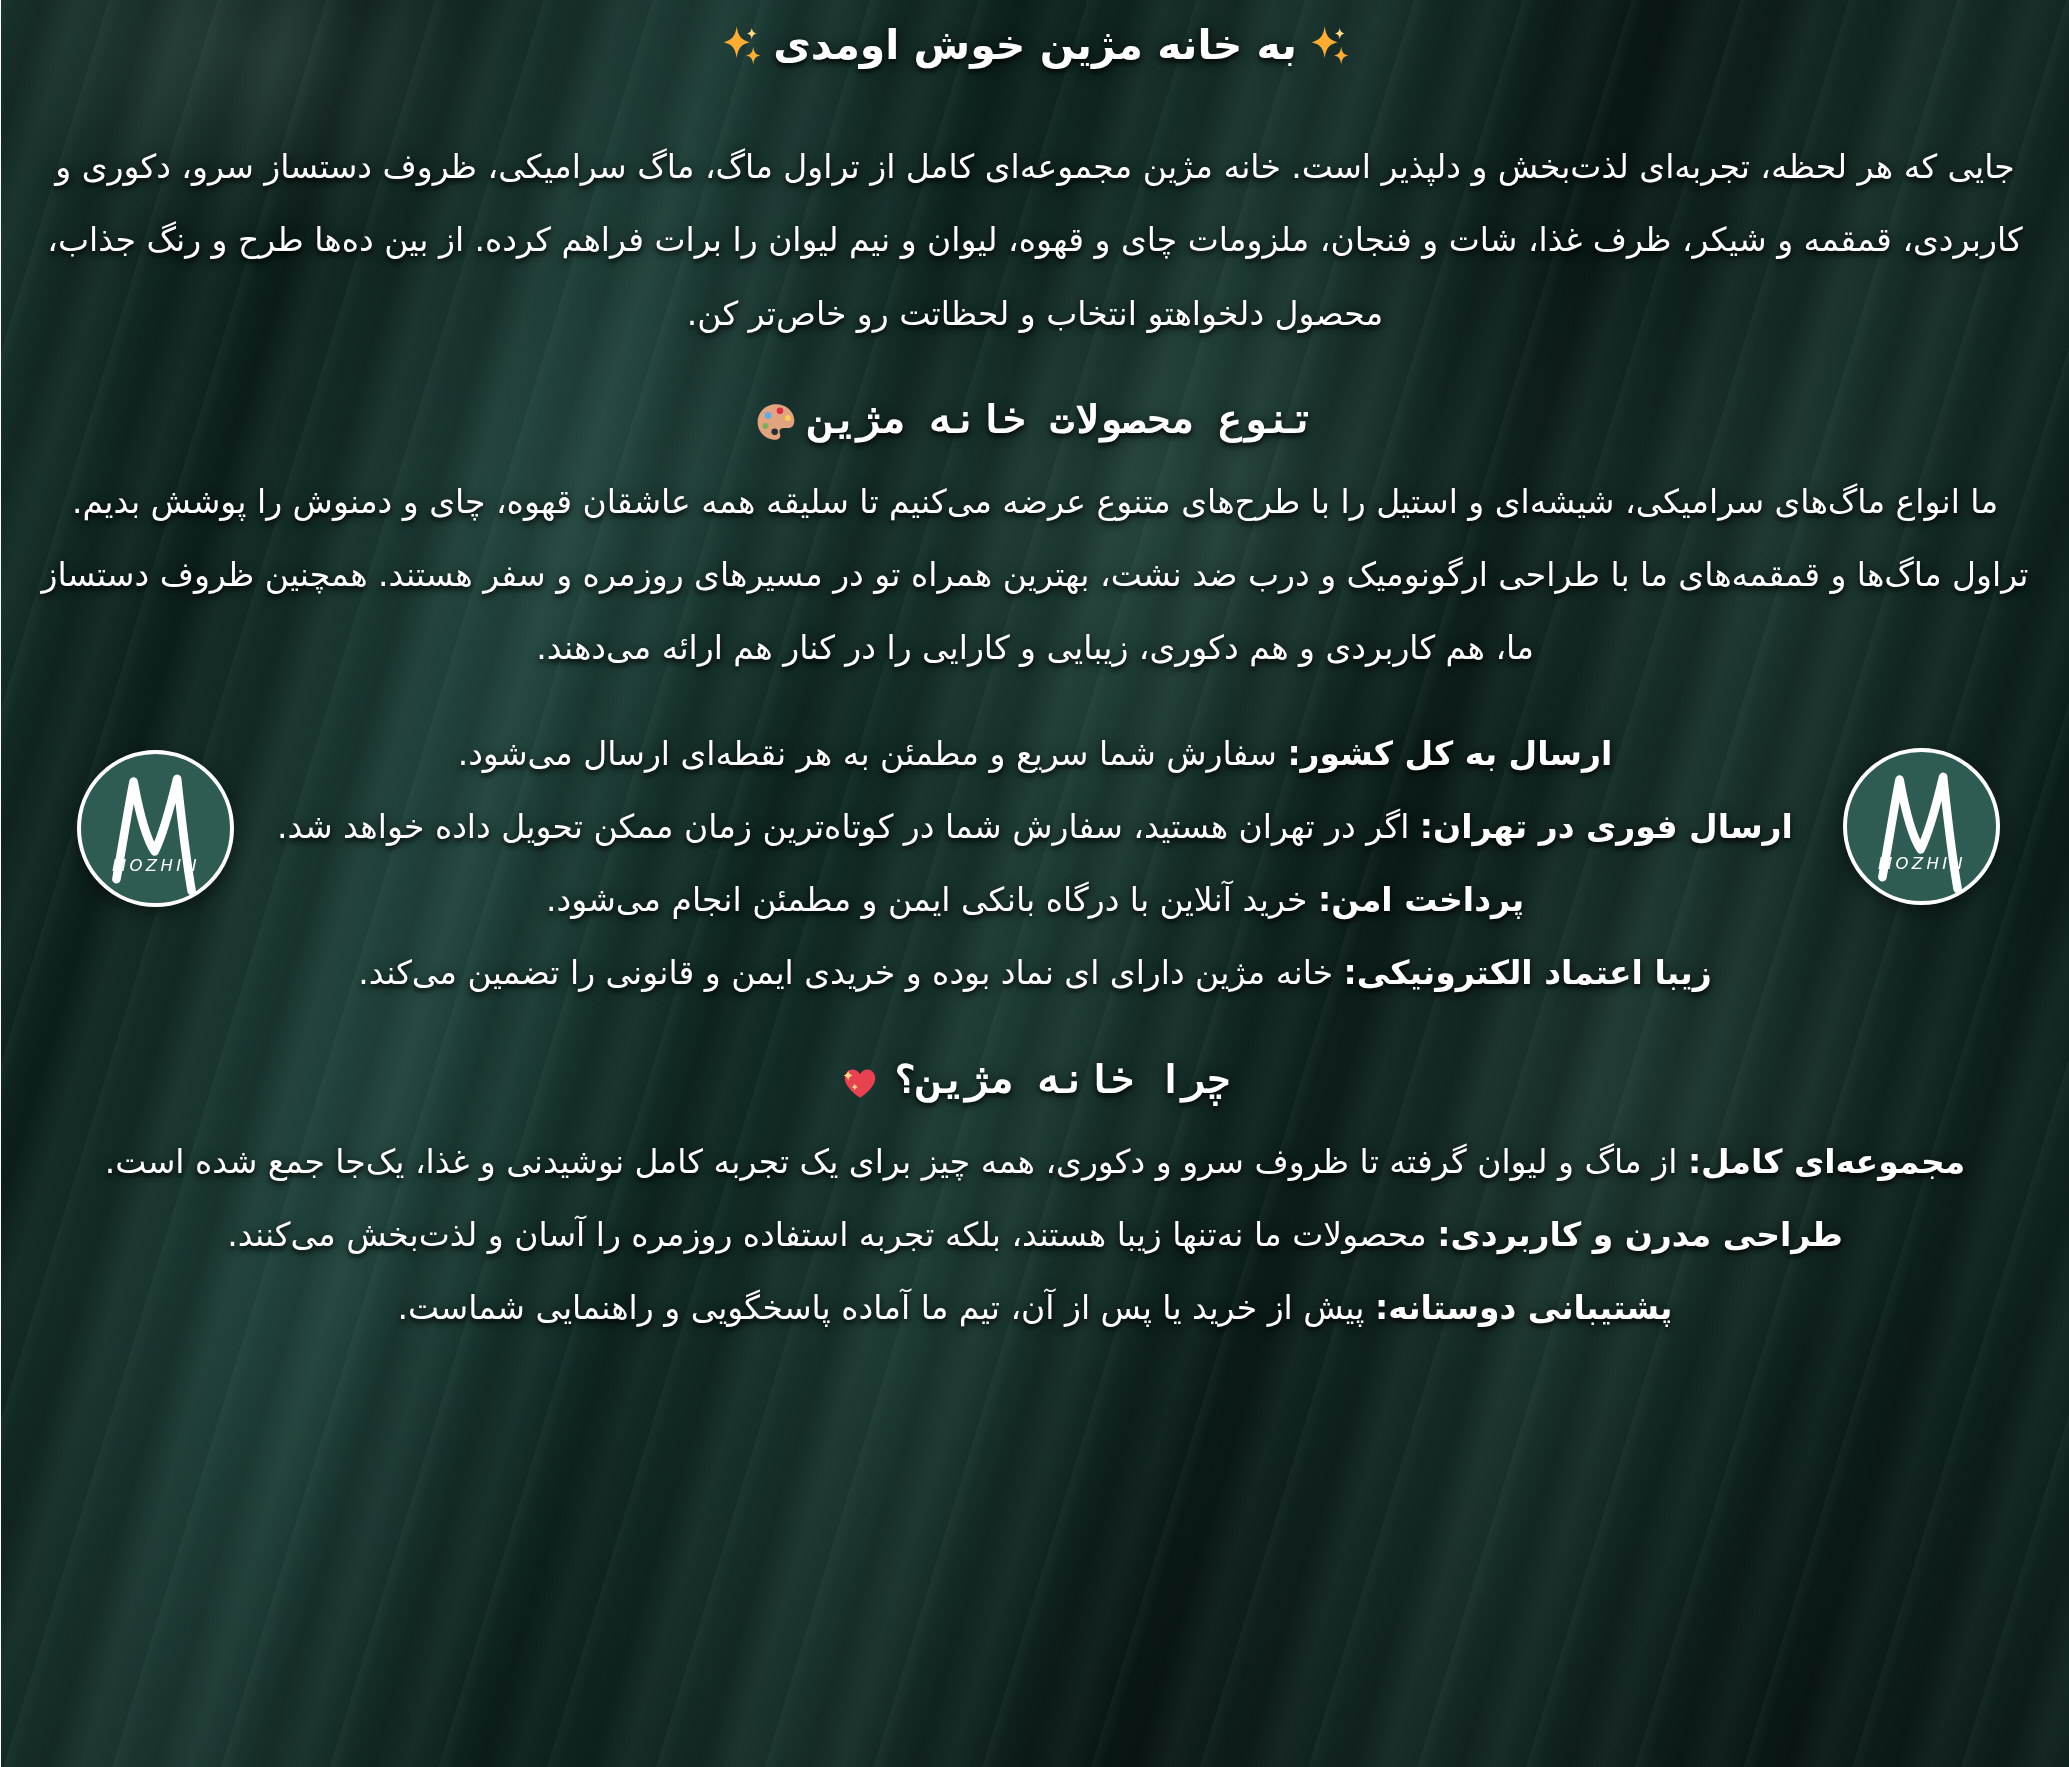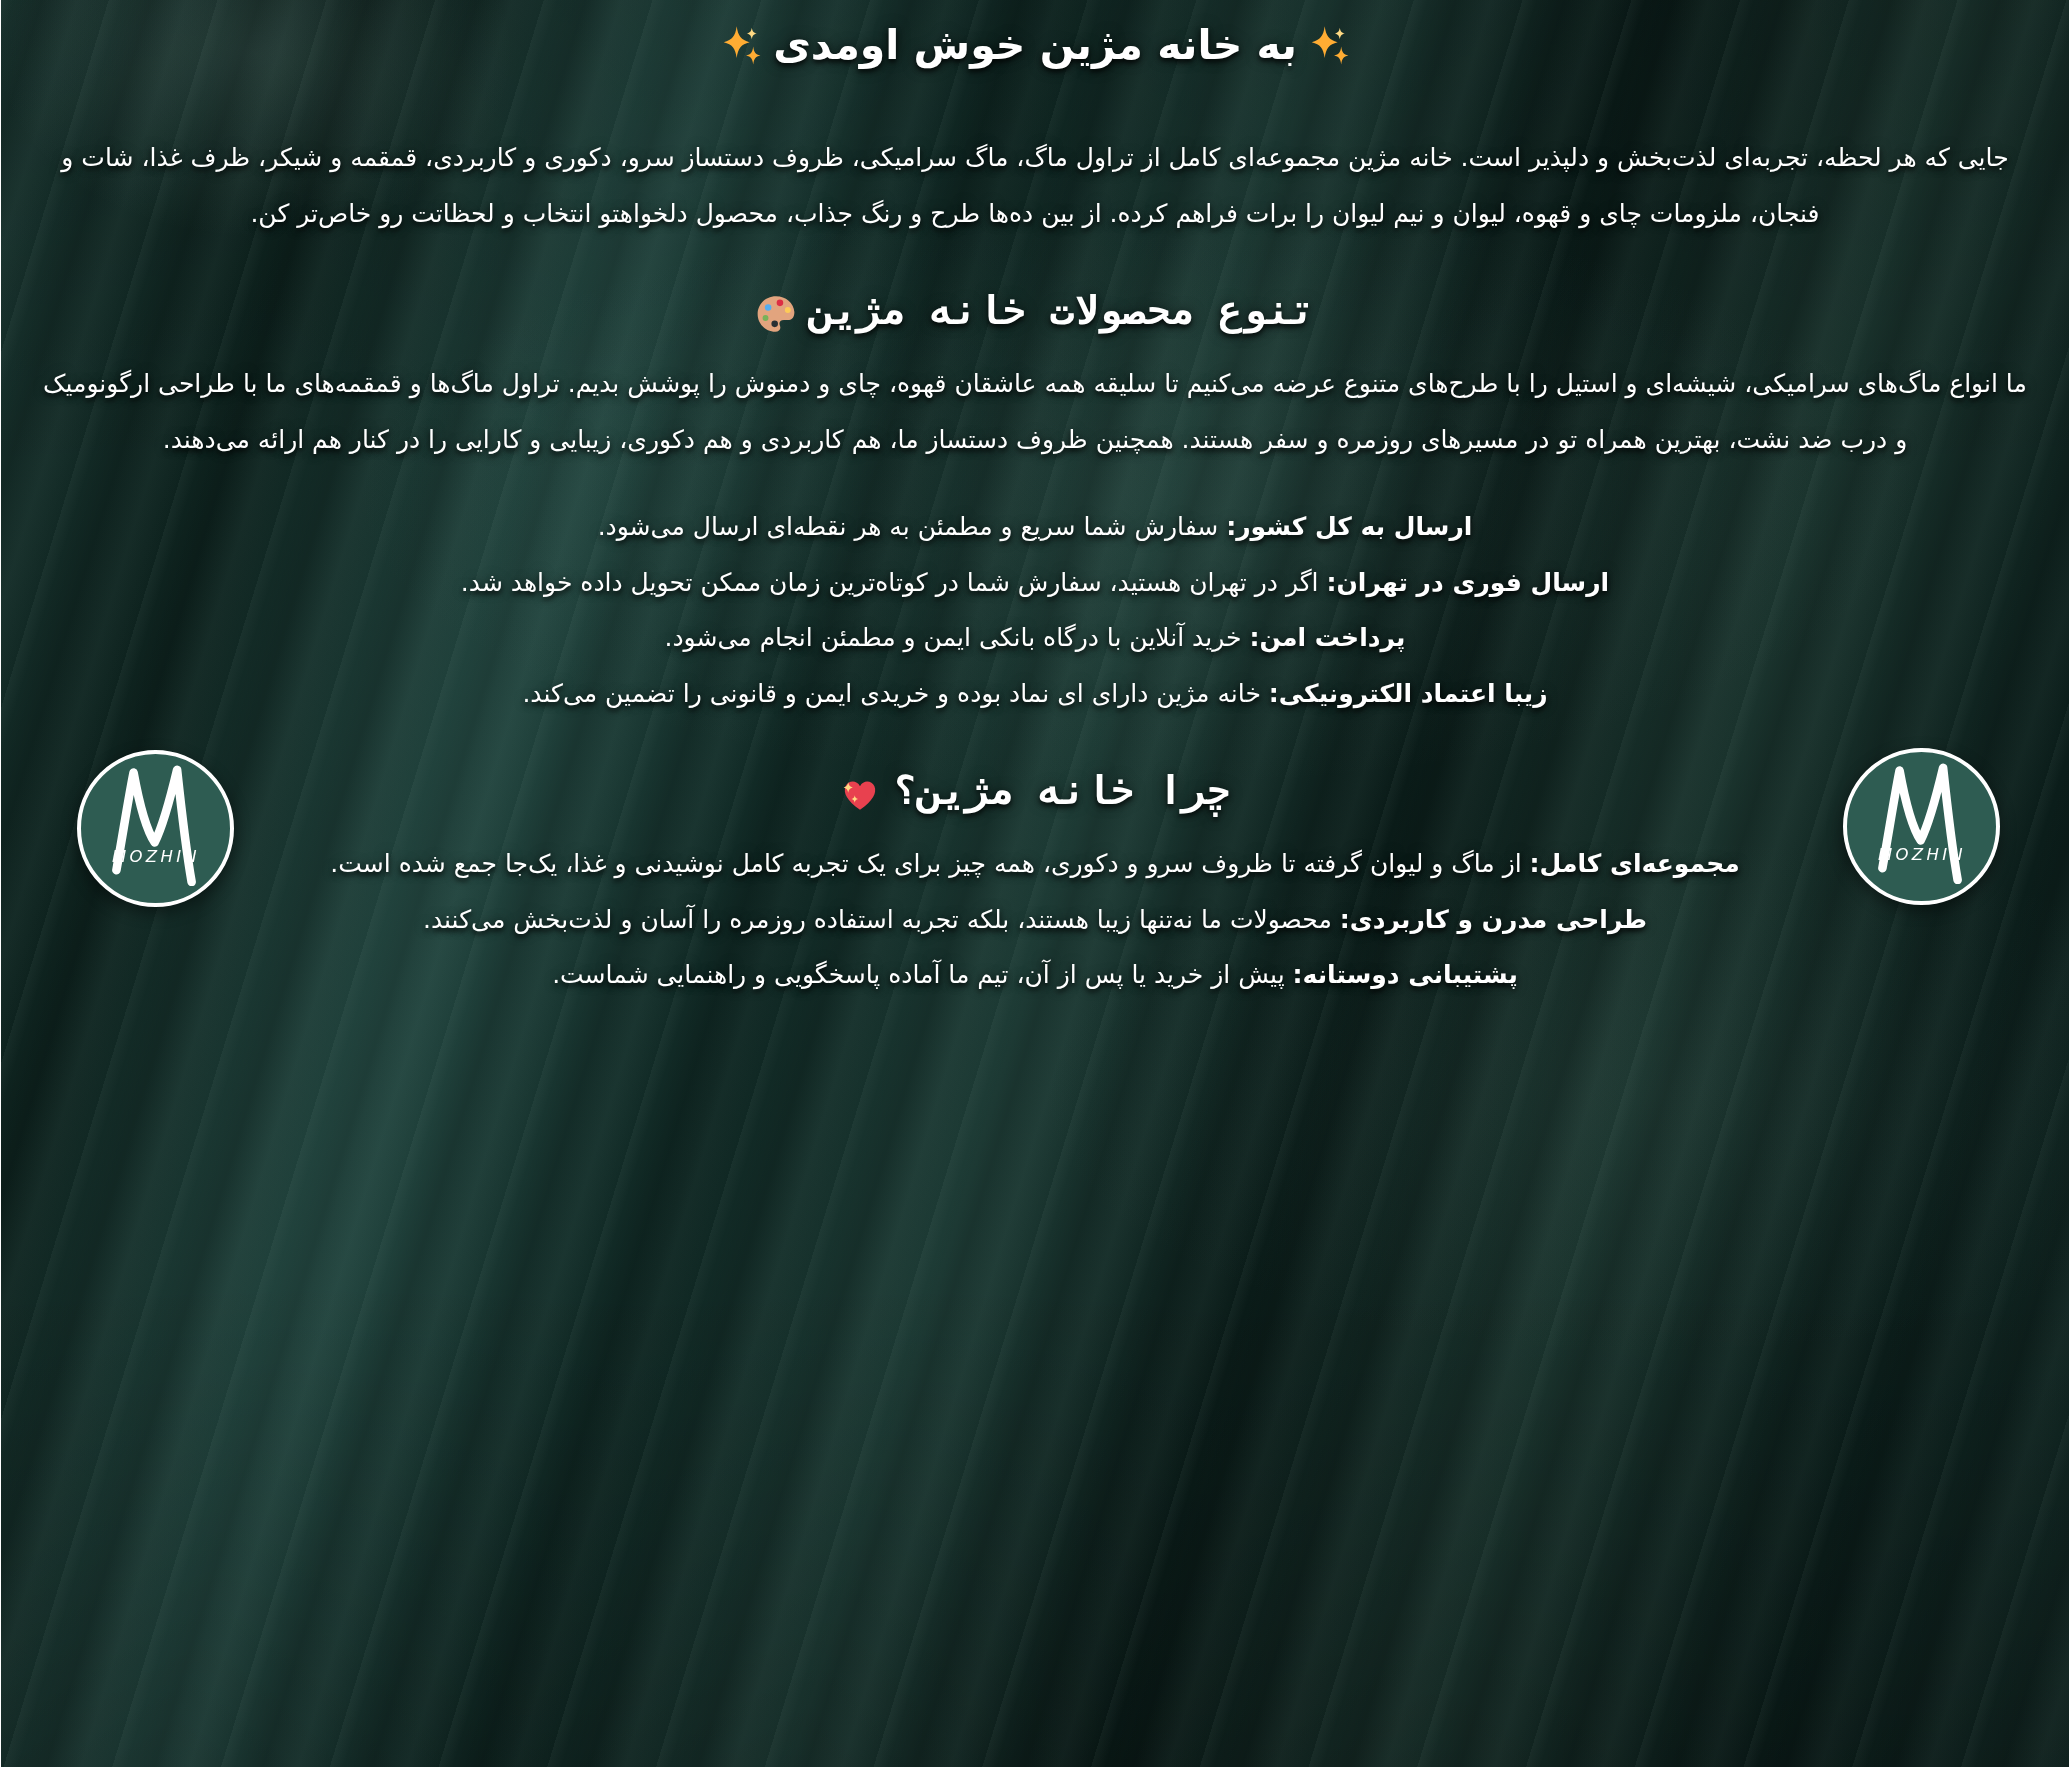--- a/index.html
+++ b/index.html
@@ -53,32 +53,32 @@
     display:flex;align-items:center;justify-content:center;gap:12.3px;
     font-size:40px;font-weight:800;line-height:53px;
     text-shadow:0 2.6px 5.3px rgba(0,0,0,0.75),0 0 12.3px rgba(0,0,0,0.5);
     font-family:Liberation Mono, monospace;
   }
   .heading-icons{display:flex;align-items:center;gap:7px;}
   .section-items{display:flex;flex-direction:column;align-items:center;}
   .text-line{
     margin:0;
     max-width:1993px;
-    font-size:25px;font-weight:400;line-height:2.22;
+    font-size:33px;font-weight:400;line-height:2.22;
     text-shadow:0 2.6px 5.3px rgba(0,0,0,0.78),0 0 10.5px rgba(0,0,0,0.5);
   }
   .text-line strong{font-weight:700;}
   .brand-logo{
     position:absolute;
     width:149px;height:149px;
     border-radius:50%;
     background:#2e5c52;
     border:4.4px solid #ffffff;
     box-shadow:0 5.3px 16px rgba(0,0,0,0.45);
-    display:flex;align-items:flex-start;justify-content:center;
+    display:flex;align-items:center;justify-content:center;
   }
   .brand-logo svg{width:132px;height:132px;overflow:visible;}
   .logo-left{left:77px;top:750px;}
   .logo-right{left:1843px;top:748px;}
   .symbol-defs{position:absolute;width:0;height:0;overflow:hidden;}
 </style>
 </head>
 <body>
 
 <svg class="symbol-defs" xmlns="http://www.w3.org/2000/svg">

